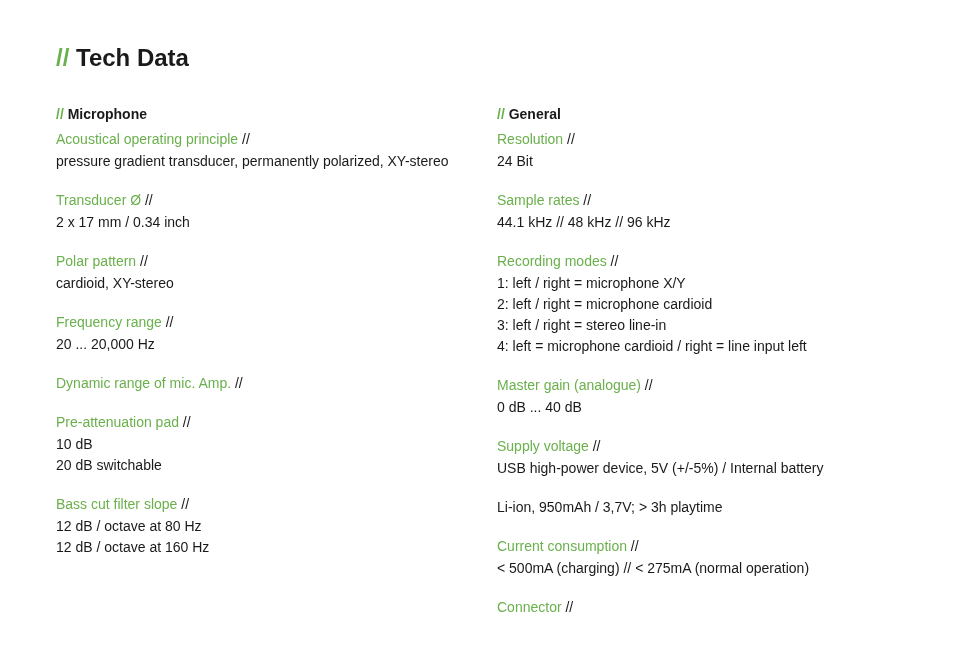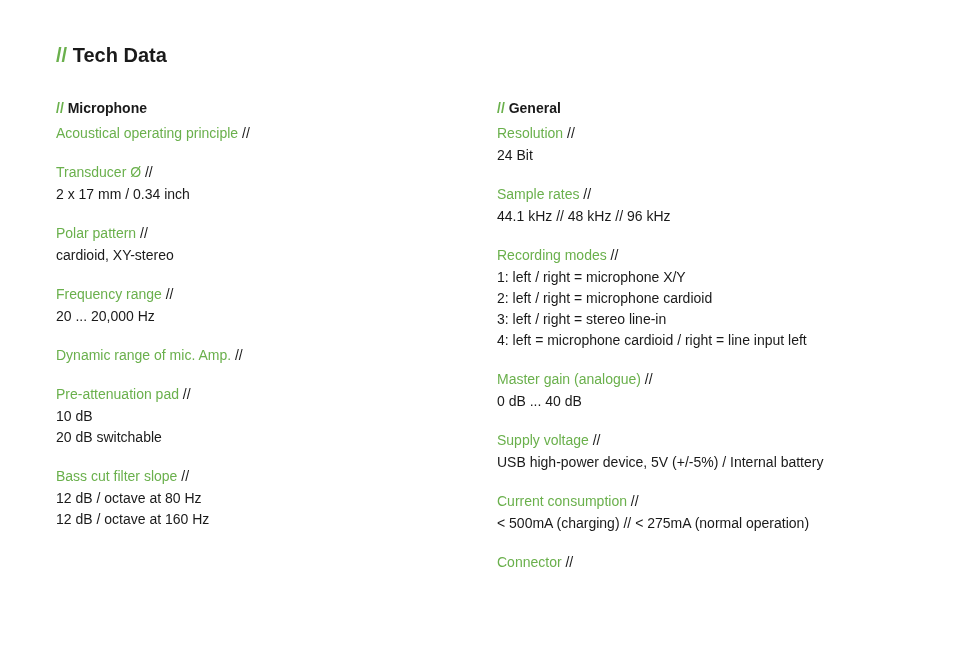--- a/index.html
+++ b/index.html
@@ -8,21 +8,21 @@
       background: #ffffff;
       color: #1a1a1a;
       width: 954px;
       min-height: 659px;
       padding: 40px 56px 40px 56px;
       font-size: 14px;
       line-height: 1.5;
     }
 
     .page-title {
-      font-size: 20px;
+      font-size: 24px;
       font-weight: 700;
       color: #1a1a1a;
       margin-bottom: 28px;
     }
 
     .page-title .slashes {
       color: #6ab04c;
       font-weight: 700;
     }
 
@@ -83,20 +83,21 @@
 
 <div class="content-columns">
 
   <div class="column-left">
     <div class="section-heading">
       <span class="slashes">//</span><span> Microphone</span>
     </div>
     <div id="left-fields-container">
         <div class="field-block">
           <div><span class="field-label">Acoustical operating principle</span><span class="field-separator"> //</span></div>
+          <div class="field-value">pressure gradient transducer, permanently polarized, XY-stereo</div>
         </div>
         <div class="field-block">
           <div><span class="field-label">Transducer Ø</span><span class="field-separator"> //</span></div>
           <div class="field-value">2 x 17 mm / 0.34 inch</div>
         </div>
         <div class="field-block">
           <div><span class="field-label">Polar pattern</span><span class="field-separator"> //</span></div>
           <div class="field-value">cardioid, XY-stereo</div>
         </div>
         <div class="field-block">
@@ -136,20 +137,21 @@
         </div>
         <div class="field-block">
           <div><span class="field-label">Master gain (analogue)</span><span class="field-separator"> //</span></div>
           <div class="field-value">0 dB ... 40 dB</div>
         </div>
         <div class="field-block">
           <div><span class="field-label">Supply voltage</span><span class="field-separator"> //</span></div>
           <div class="field-value">USB high-power device, 5V (+/-5%) / Internal battery</div>
         </div>
         <div class="field-block">
+          <div class="field-value">Li-ion, 950mAh / 3,7V; &gt; 3h playtime</div>
         </div>
         <div class="field-block">
           <div><span class="field-label">Current consumption</span><span class="field-separator"> //</span></div>
           <div class="field-value">&lt; 500mA (charging) // &lt; 275mA (normal operation)</div>
         </div>
         <div class="field-block">
           <div><span class="field-label">Connector</span><span class="field-separator"> //</span></div>
         </div>
       </div>
   </div>

